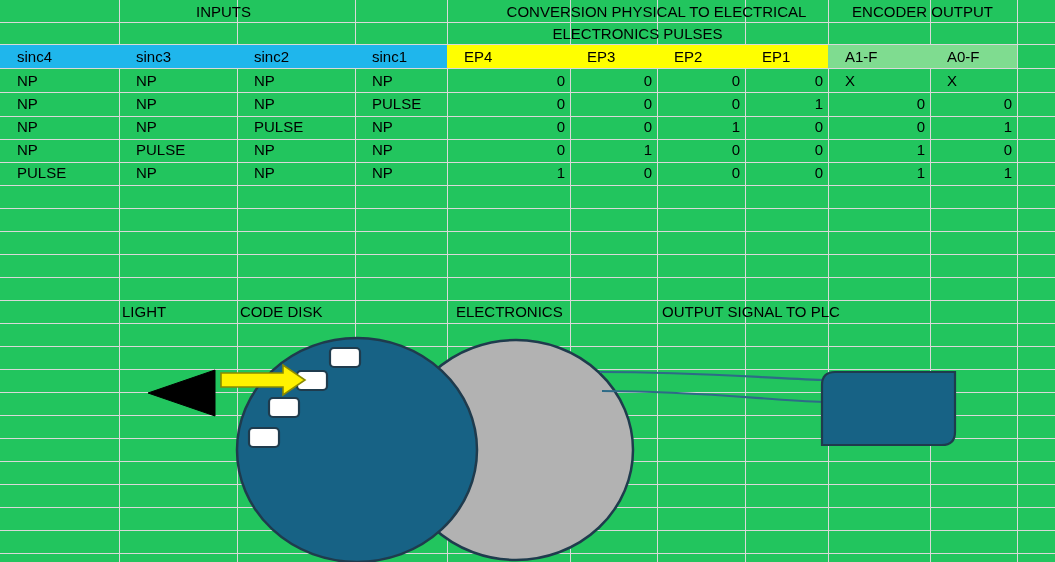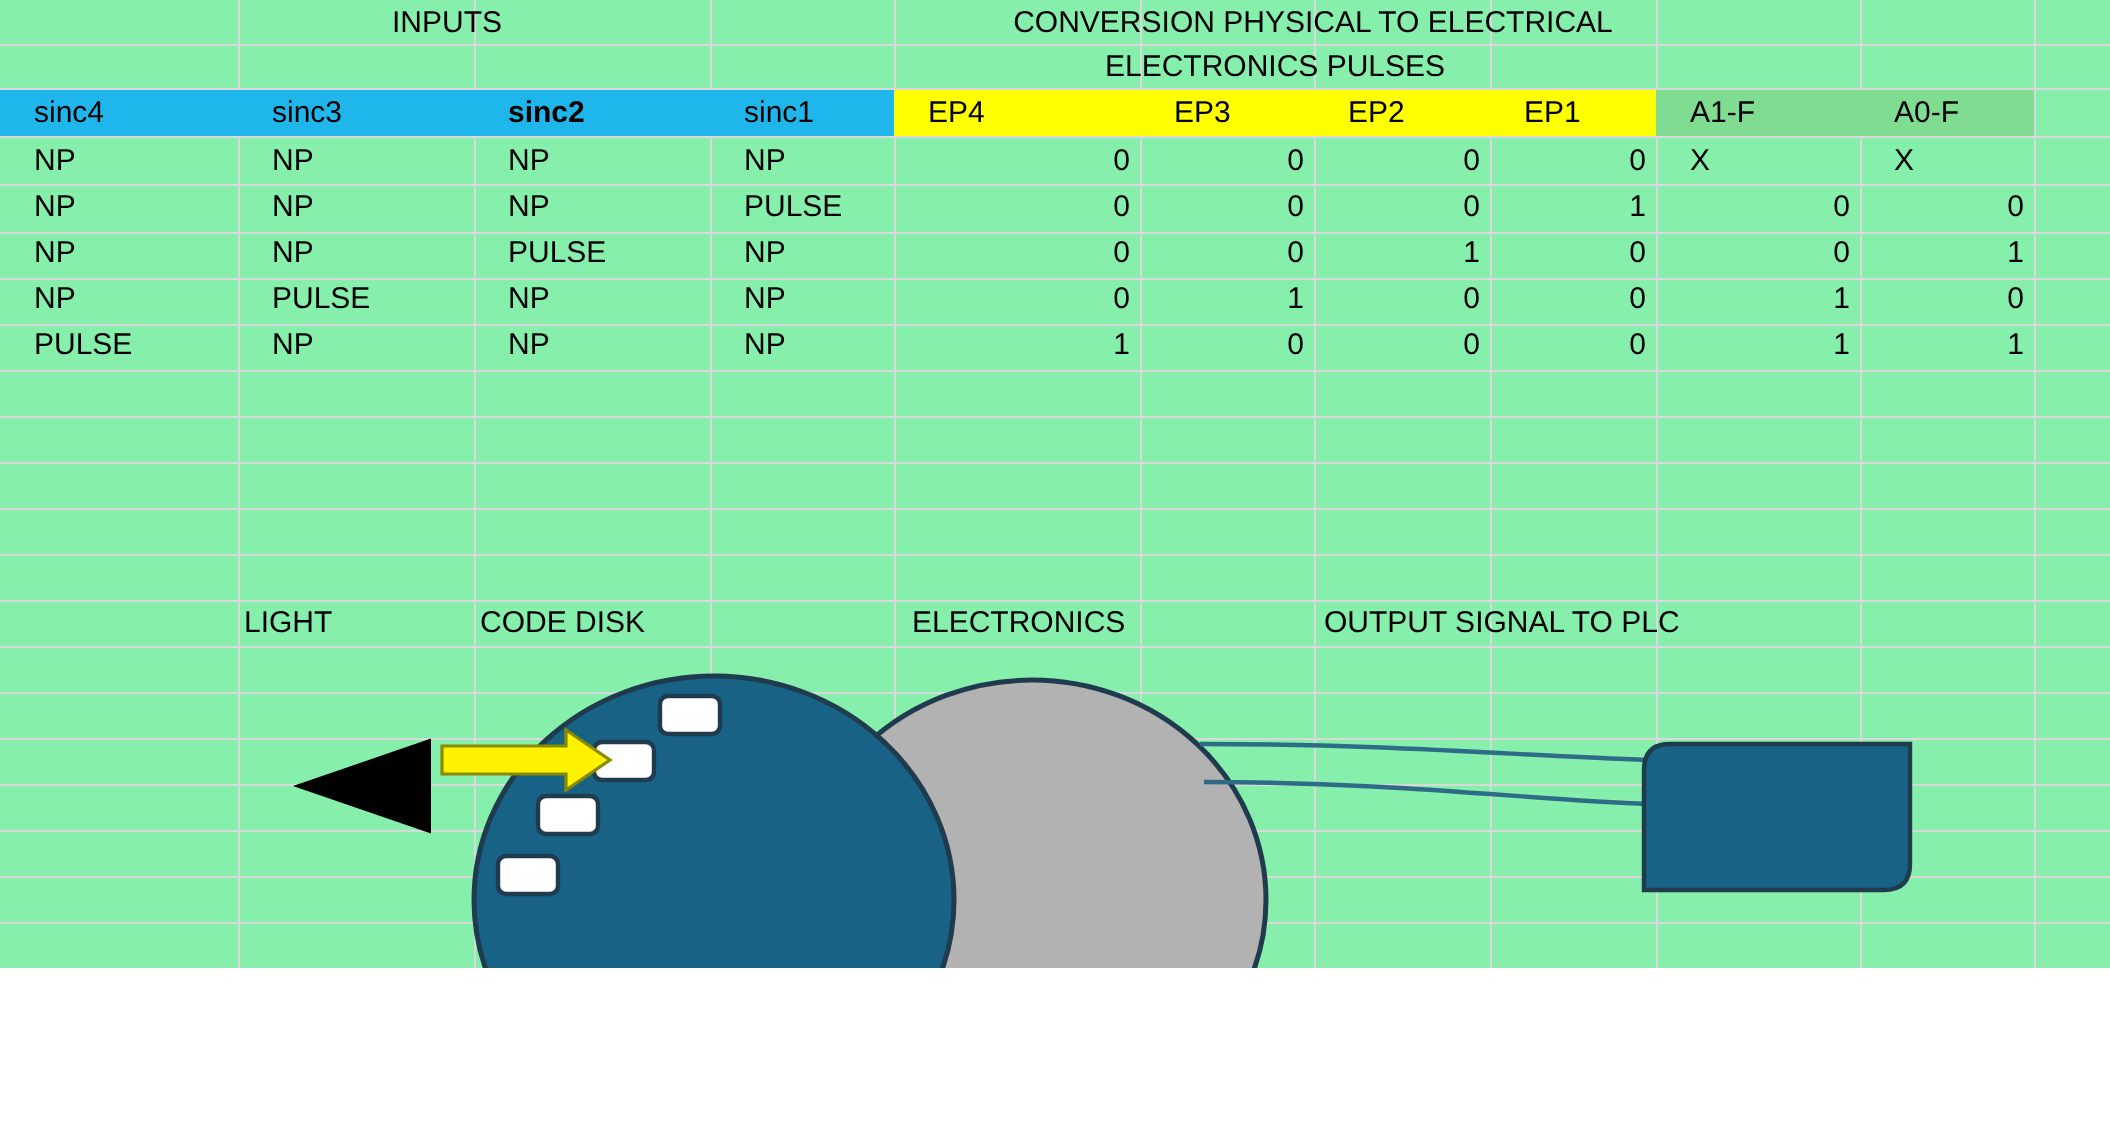--- a/index.html
+++ b/index.html
@@ -6,23 +6,23 @@
     margin: 0;
     padding: 0;
     background: #ffffff;
   }
   body {
     font-family: "Liberation Sans", sans-serif;
   }
   #sheet {
     position: relative;
     width: 1055px;
-    height: 484px;
+    height: 562px;
     overflow: hidden;
-    background: #86efac;
+    background: #22c55e;
   }
 
   
   .gridline-v {
     position: absolute;
     top: 0;
     width: 1px;
     height: 562px;
     background: #d9d9d9;
   }
@@ -118,26 +118,27 @@
     <div class="gridline-h" style="top:530px"></div>
     <div class="gridline-h" style="top:553px"></div>
   </div>
 
   <div class="band cyan"></div>
   <div class="band yellow"></div>
   <div class="band green"></div>
 
   <div class="cell c" style="left:0px;   top:0px; width:447px;">INPUTS</div>
   <div class="cell c" style="left:466px; top:0px; width:381px;">CONVERSION PHYSICAL TO ELECTRICAL</div>
+  <div class="cell c" style="left:828px; top:0px; width:189px;">ENCODER OUTPUT</div>
 
   <div class="cell c" style="left:447px; top:22px; width:381px;">ELECTRONICS PULSES</div>
 
   <div class="cell l" style="left:0px;   top:45px; width:119px;">sinc4</div>
   <div class="cell l" style="left:119px; top:45px; width:118px;">sinc3</div>
-  <div class="cell l" style="left:237px; top:45px; width:118px;font-weight:bold;">sinc2</div>
+  <div class="cell l" style="left:237px; top:45px; width:118px;">sinc2</div>
   <div class="cell l" style="left:355px; top:45px; width:92px;">sinc1</div>
 
   <div class="cell l" style="left:447px; top:45px; width:123px;">EP4</div>
   <div class="cell l" style="left:570px; top:45px; width:87px;">EP3</div>
   <div class="cell l" style="left:657px; top:45px; width:88px;">EP2</div>
   <div class="cell l" style="left:745px; top:45px; width:83px;">EP1</div>
 
   <div class="cell l" style="left:828px; top:45px; width:102px;">A1-F</div>
   <div class="cell l" style="left:930px; top:45px; width:87px;">A0-F</div>
 

